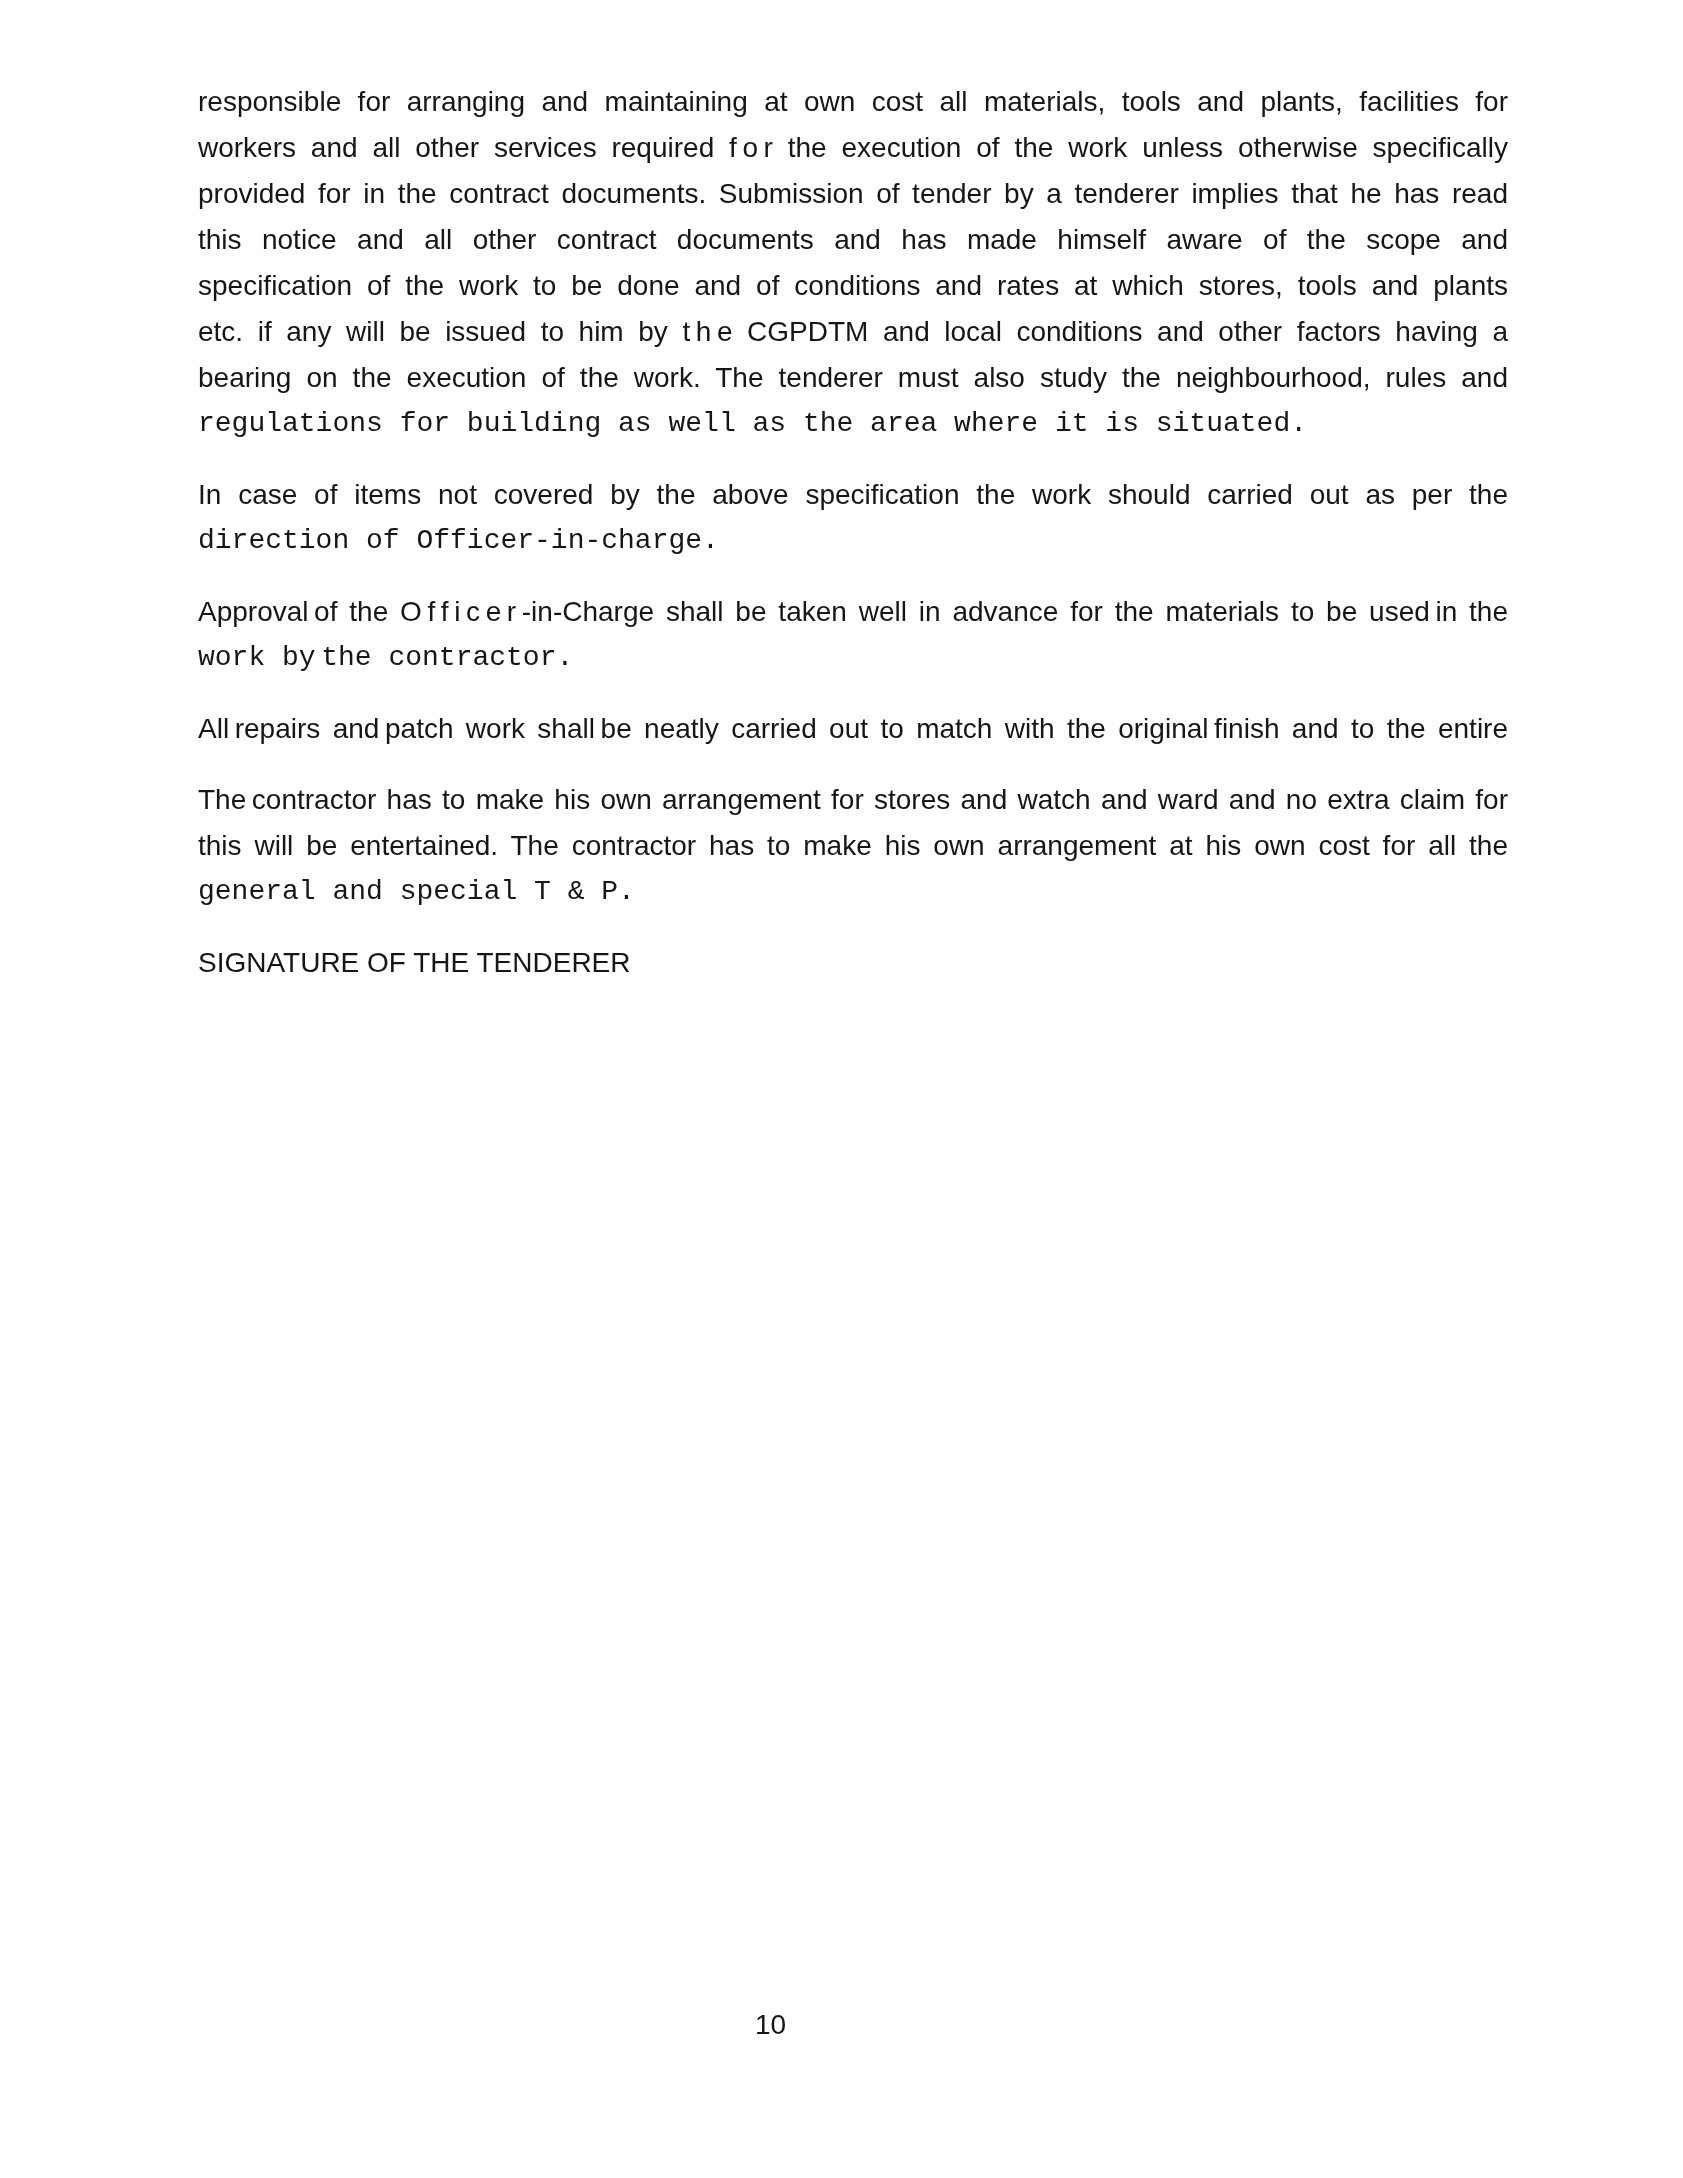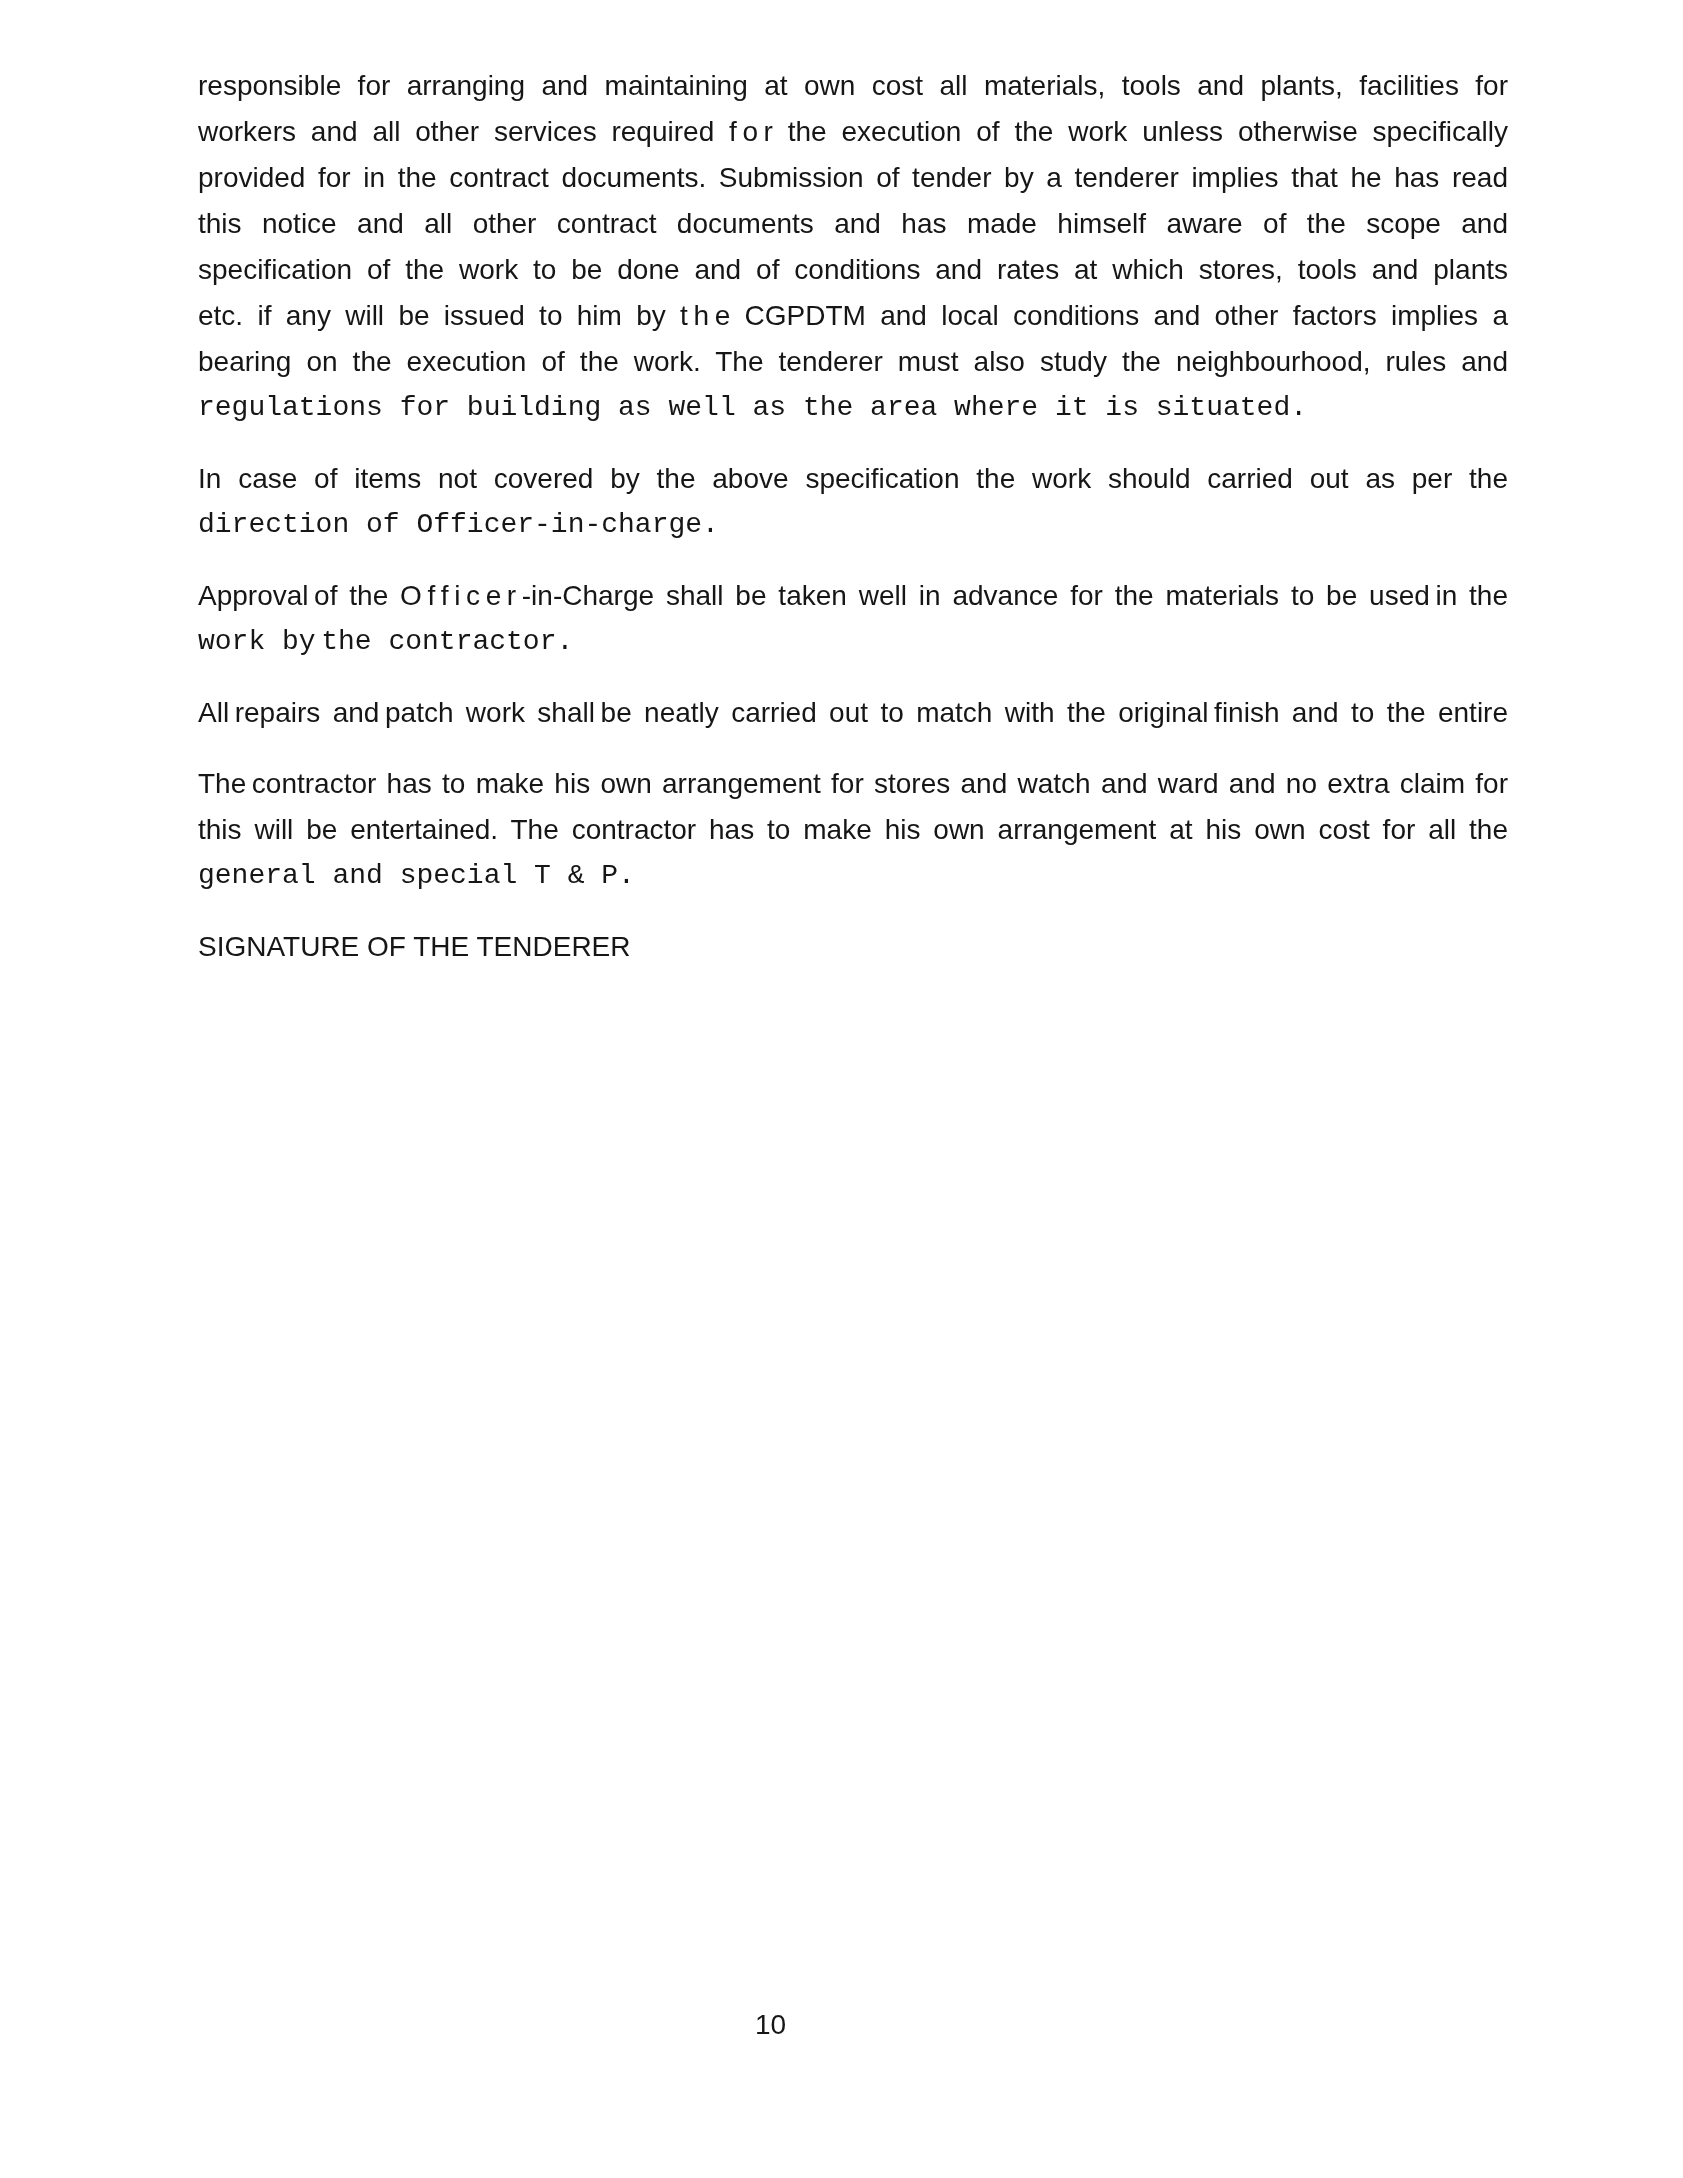--- a/index.html
+++ b/index.html
@@ -23,21 +23,21 @@
   }
   .content {
     position: absolute;
     left: 198px;
     top: 63px;
     width: 1310px;
     font-size: 28px;
     line-height: 46px;
   }
   .para {
-    margin: 0 0 25px 0;
+    margin: 16px 0 25px 0;
   }
   .line {
     text-align: justify;
     text-align-last: justify;
     height: 46px;
     overflow: visible;
     white-space: normal;
   }
   .line.last {
     text-align-last: left;
@@ -64,21 +64,21 @@
 
 <div class="page">
   <div class="content">
 
     <div class="para">
       <div class="line">responsible for arranging and maintaining at own cost all materials, tools and plants, facilities for</div>
       <div class="line">workers and all other services required f o r the execution of the work unless otherwise specifically</div>
       <div class="line">provided for in the contract documents. Submission of tender by a tenderer implies that he has read</div>
       <div class="line">this notice and all other contract documents and has made himself aware of the scope and</div>
       <div class="line">specification of the work to be done and of conditions and rates at which stores, tools and plants</div>
-      <div class="line">etc. if any will be issued to him by t h e CGPDTM and local conditions and other factors implies a</div>
+      <div class="line">etc. if any will be issued to him by t h e CGPDTM and local conditions and other factors having a</div>
       <div class="line">bearing on the execution of the work.  The tenderer must also study the neighbourhood, rules and</div>
       <div class="line last">regulations for building as well as the area where it is situated.</div>
     </div>
 
     <div class="para">
       <div class="line">In case of items not covered by the above specification the work should carried out as per the</div>
       <div class="line last">direction of Officer-in-charge.</div>
     </div>
 
     <div class="para">

